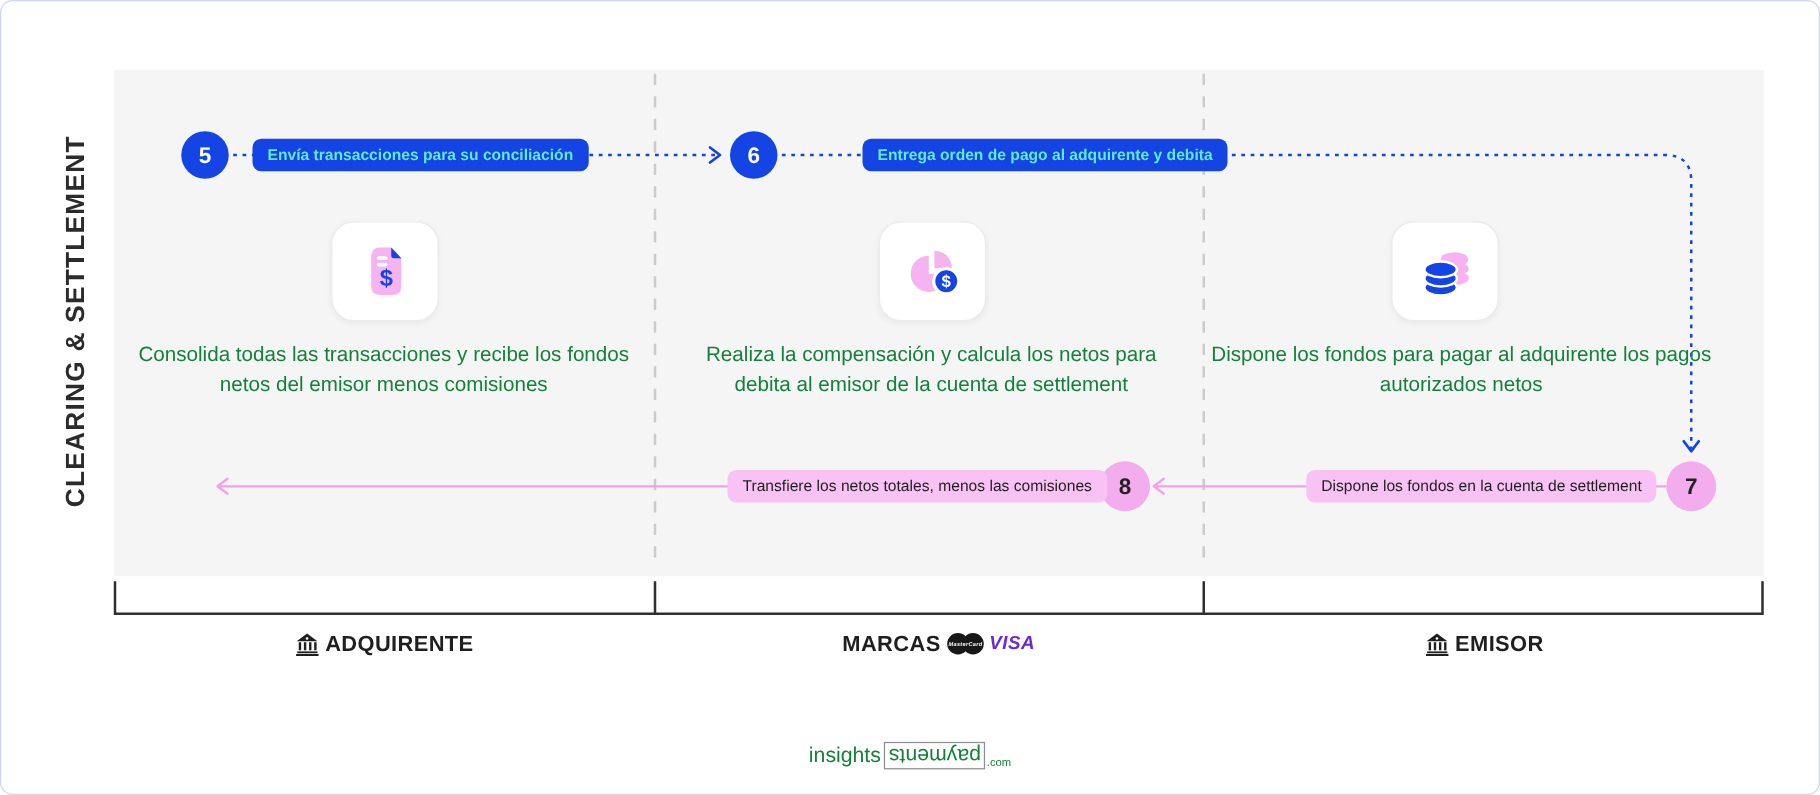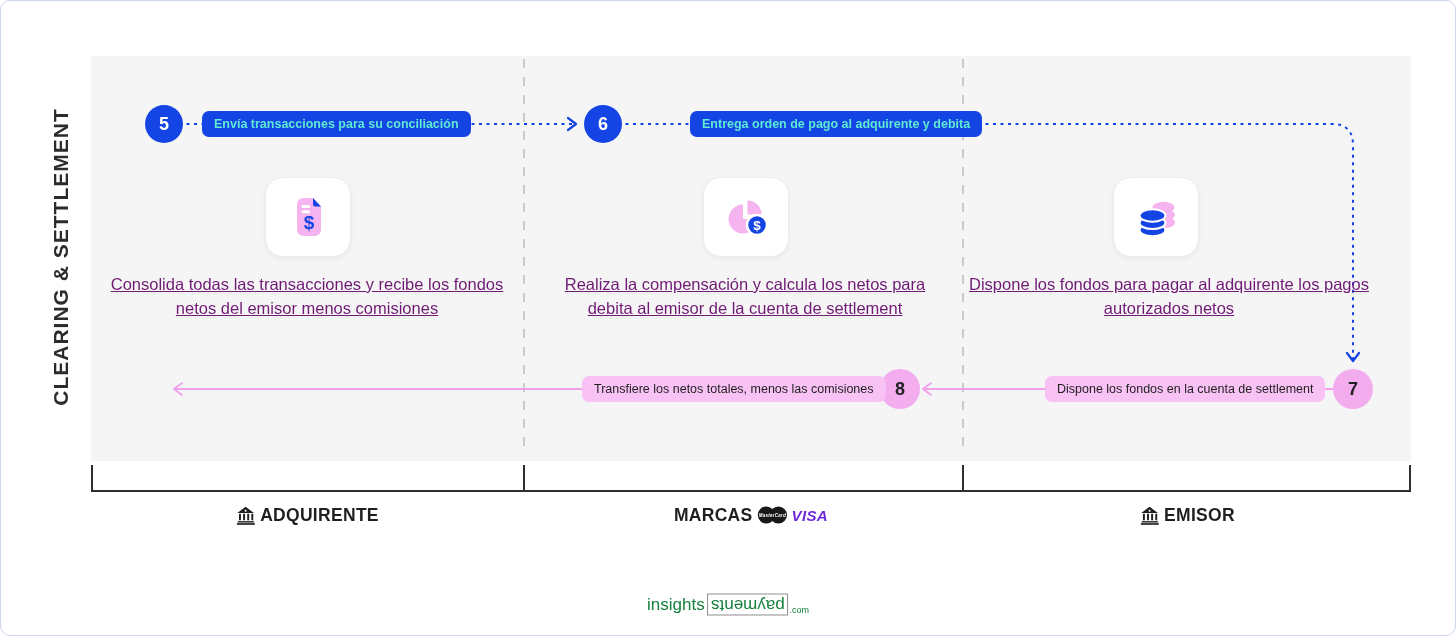--- a/index.html
+++ b/index.html
@@ -48,22 +48,21 @@
     background:#ffffff;
     border:1px solid #ebebeb;
     border-radius:18px;
     box-shadow:0 2px 5px rgba(0,0,0,0.05);
     display:flex;align-items:center;justify-content:center;
   }
   .desc{
     position:absolute;z-index:2;
     text-align:center;
     font-size:16.5px;line-height:1.45;
-    color:#701a75;
-    text-decoration:underline;
+    color:#15803d;
   }
   .axis-label{
     position:absolute;z-index:2;
     transform:translate(-50%,-50%);
     display:flex;align-items:center;gap:4px;
     font-size:17.5px;font-weight:bold;letter-spacing:0.3px;color:#1f1f1f;
     white-space:nowrap;
   }
   .visa-word{
     font-style:italic;font-weight:800;font-size:15px;letter-spacing:0.4px;color:#6d28d9;

